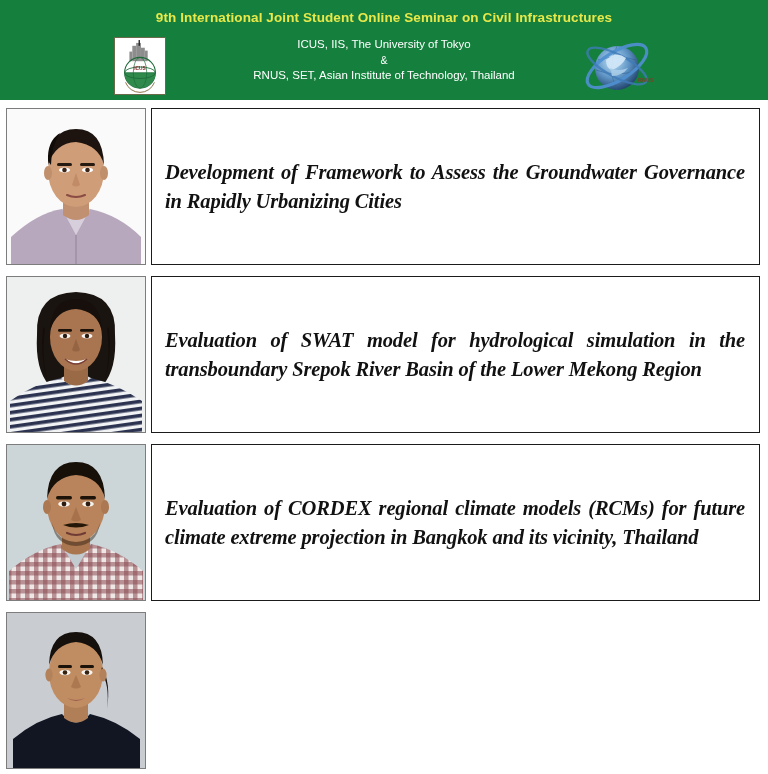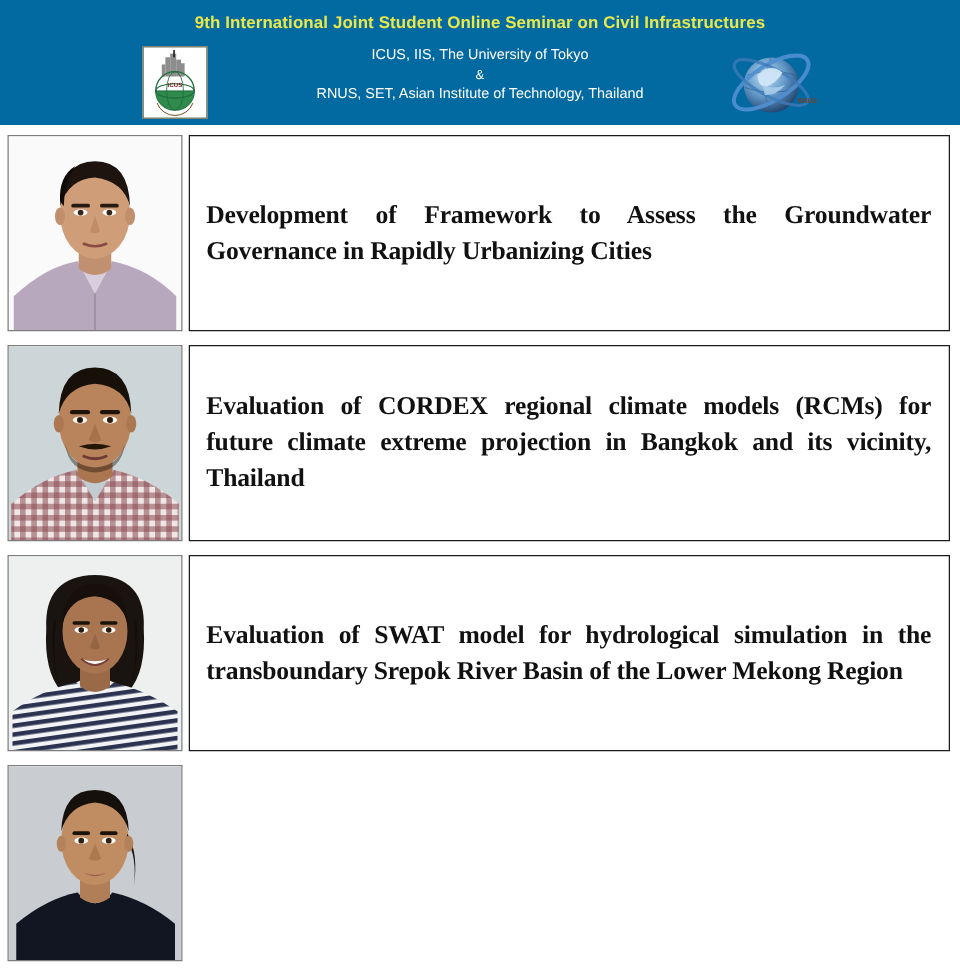--- a/index.html
+++ b/index.html
@@ -12,21 +12,21 @@
     height: 774px;
     overflow: hidden;
     font-family: "Liberation Serif", serif;
   }
 
   
   .banner {
     position: relative;
     width: 768px;
     height: 100px;
-    background: #0369a1;
+    background: #15803d;
     overflow: hidden;
   }
   .banner-title {
     position: absolute;
     top: 10px;
     left: 0;
     width: 768px;
     text-align: center;
     color: #e8e84a;
     font-family: "Liberation Sans", sans-serif;
@@ -119,20 +119,21 @@
     padding: 0 14px 0 13px;
     box-sizing: border-box;
     font-family: "Liberation Serif", serif;
     font-size: 20.5px;
     font-weight: bold;
     line-height: 1.40;
     color: #111111;
     text-align: justify;
     text-justify: inter-word;
     letter-spacing: -0.15px;
+    font-style: italic;
   }
 </style>
 </head>
 <body>
 
 <div class="banner">
 
   <div class="banner-title">9th International Joint Student Online Seminar on Civil Infrastructures</div>
   <div class="banner-sub l1">ICUS, IIS, The University of Tokyo</div>
   <div class="banner-sub l2">&amp;</div>
@@ -223,20 +224,65 @@
     </div>
     <div class="title-cell">
       <span class="title-text">Development of Framework to Assess the Groundwater Governance in Rapidly Urbanizing Cities</span>
     </div>
   </div>
 
   <div class="row">
     <div class="photo-cell">
       <div class="photo-inner">
         <svg viewBox="0 0 138 155" width="138" height="155" preserveAspectRatio="none" aria-hidden="true">
+          <rect width="138" height="155" fill="#eef0f0"></rect>
+          <defs>
+            <pattern id="strip3" width="7" height="7" patternUnits="userSpaceOnUse" patternTransform="rotate(-8)">
+              <rect width="7" height="7" fill="#f2f3f5"></rect>
+              <rect width="7" height="3.6" fill="#2b3350"></rect>
+            </pattern>
+          </defs>
+
+          <path d="M30 58 Q28 16 69 15 Q110 16 108 58 Q110 92 96 108 L42 108 Q28 92 30 58 Z" fill="#1a1410"></path>
+
+          <path d="M3 155 L3 124 Q28 106 54 101 L84 101 Q110 107 135 124 L135 155 Z" fill="url(#strip3)"></path>
+          <path d="M54 101 Q69 116 84 101 L78 98 L60 98 Z" fill="#e3e5e7"></path>
+
+          <path d="M57 84 L57 104 Q69 113 81 104 L81 84 Z" fill="#9a6a47"></path>
+
+          <ellipse cx="69" cy="60" rx="26" ry="34" fill="#a87550"></ellipse>
+
+          <path d="M43 54 Q44 22 69 22 Q94 22 95 54 Q90 34 69 32 Q49 33 43 54 Z" fill="#160f0b"></path>
+          <path d="M36 50 Q33 80 40 102 Q34 78 38 52 Z" fill="#140d09"></path>
+          <path d="M102 50 Q105 80 98 102 Q104 78 100 52 Z" fill="#140d09"></path>
+
+          <rect x="51" y="52" width="14" height="2.8" rx="1.4" fill="#1b1209"></rect>
+          <rect x="73" y="52" width="14" height="2.8" rx="1.4" fill="#1b1209"></rect>
+
+          <ellipse cx="58" cy="59" rx="5.4" ry="2.6" fill="#f7f3ee"></ellipse>
+          <ellipse cx="80" cy="59" rx="5.4" ry="2.6" fill="#f7f3ee"></ellipse>
+          <circle cx="58" cy="59" r="2.2" fill="#2a1a10"></circle>
+          <circle cx="80" cy="59" r="2.2" fill="#2a1a10"></circle>
+
+          <path d="M69 62 L65 73 Q69 76 73 73 Z" fill="#8f6040" opacity="0.8"></path>
+
+          <path d="M58 82 Q69 91 80 82 Q69 86 58 82 Z" fill="#ffffff"></path>
+          <path d="M58 82 Q69 92 80 82" fill="none" stroke="#7a4038" stroke-width="1.6"></path>
+        </svg>
+      </div>
+    </div>
+    <div class="title-cell">
+      <span class="title-text">Evaluation of SWAT model for hydrological simulation in the transboundary Srepok River Basin of the Lower Mekong Region</span>
+    </div>
+  </div>
+
+  <div class="row">
+    <div class="photo-cell">
+      <div class="photo-inner">
+        <svg viewBox="0 0 138 155" width="138" height="155" preserveAspectRatio="none" aria-hidden="true">
           <rect width="138" height="155" fill="#ccd5d8"></rect>
 
           <defs>
             <pattern id="check2" width="9" height="9" patternUnits="userSpaceOnUse">
               <rect width="9" height="9" fill="#efe6e6"></rect>
               <rect width="4.5" height="9" fill="#8a4a52" opacity="0.55"></rect>
               <rect width="9" height="4.5" fill="#8a4a52" opacity="0.55"></rect>
             </pattern>
           </defs>
           <path d="M2 155 L2 126 Q28 104 54 99 L84 99 Q112 105 136 126 L136 155 Z" fill="url(#check2)"></path>
@@ -271,65 +317,20 @@
     </div>
     <div class="title-cell">
       <span class="title-text">Evaluation of CORDEX regional climate models (RCMs) for future climate extreme projection in Bangkok and its vicinity, Thailand</span>
     </div>
   </div>
 
   <div class="row">
     <div class="photo-cell">
       <div class="photo-inner">
         <svg viewBox="0 0 138 155" width="138" height="155" preserveAspectRatio="none" aria-hidden="true">
-          <rect width="138" height="155" fill="#eef0f0"></rect>
-          <defs>
-            <pattern id="strip3" width="7" height="7" patternUnits="userSpaceOnUse" patternTransform="rotate(-8)">
-              <rect width="7" height="7" fill="#f2f3f5"></rect>
-              <rect width="7" height="3.6" fill="#2b3350"></rect>
-            </pattern>
-          </defs>
-
-          <path d="M30 58 Q28 16 69 15 Q110 16 108 58 Q110 92 96 108 L42 108 Q28 92 30 58 Z" fill="#1a1410"></path>
-
-          <path d="M3 155 L3 124 Q28 106 54 101 L84 101 Q110 107 135 124 L135 155 Z" fill="url(#strip3)"></path>
-          <path d="M54 101 Q69 116 84 101 L78 98 L60 98 Z" fill="#e3e5e7"></path>
-
-          <path d="M57 84 L57 104 Q69 113 81 104 L81 84 Z" fill="#9a6a47"></path>
-
-          <ellipse cx="69" cy="60" rx="26" ry="34" fill="#a87550"></ellipse>
-
-          <path d="M43 54 Q44 22 69 22 Q94 22 95 54 Q90 34 69 32 Q49 33 43 54 Z" fill="#160f0b"></path>
-          <path d="M36 50 Q33 80 40 102 Q34 78 38 52 Z" fill="#140d09"></path>
-          <path d="M102 50 Q105 80 98 102 Q104 78 100 52 Z" fill="#140d09"></path>
-
-          <rect x="51" y="52" width="14" height="2.8" rx="1.4" fill="#1b1209"></rect>
-          <rect x="73" y="52" width="14" height="2.8" rx="1.4" fill="#1b1209"></rect>
-
-          <ellipse cx="58" cy="59" rx="5.4" ry="2.6" fill="#f7f3ee"></ellipse>
-          <ellipse cx="80" cy="59" rx="5.4" ry="2.6" fill="#f7f3ee"></ellipse>
-          <circle cx="58" cy="59" r="2.2" fill="#2a1a10"></circle>
-          <circle cx="80" cy="59" r="2.2" fill="#2a1a10"></circle>
-
-          <path d="M69 62 L65 73 Q69 76 73 73 Z" fill="#8f6040" opacity="0.8"></path>
-
-          <path d="M58 82 Q69 91 80 82 Q69 86 58 82 Z" fill="#ffffff"></path>
-          <path d="M58 82 Q69 92 80 82" fill="none" stroke="#7a4038" stroke-width="1.6"></path>
-        </svg>
-      </div>
-    </div>
-    <div class="title-cell">
-      <span class="title-text">Evaluation of SWAT model for hydrological simulation in the transboundary Srepok River Basin of the Lower Mekong Region</span>
-    </div>
-  </div>
-
-  <div class="row">
-    <div class="photo-cell">
-      <div class="photo-inner">
-        <svg viewBox="0 0 138 155" width="138" height="155" preserveAspectRatio="none" aria-hidden="true">
           <rect width="138" height="155" fill="#c9ccd1"></rect>
 
           <path d="M6 155 L6 126 Q30 106 55 101 L83 101 Q110 107 133 126 L133 155 Z" fill="#121522"></path>
           <path d="M55 101 Q69 118 83 101 L76 98 L62 98 Z" fill="#c4c8cd"></path>
 
           <path d="M57 84 L57 105 Q69 114 81 105 L81 84 Z" fill="#b07f58"></path>
 
           <ellipse cx="69" cy="60" rx="27" ry="35" fill="#c08c61"></ellipse>
 
           <path d="M42 52 Q43 19 69 19 Q95 19 96 52 Q90 31 69 29 Q48 31 42 52 Z" fill="#15100c"></path>

